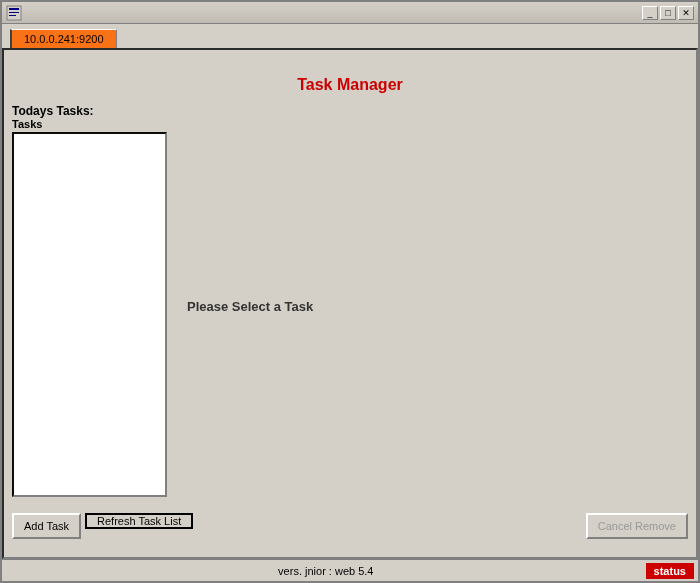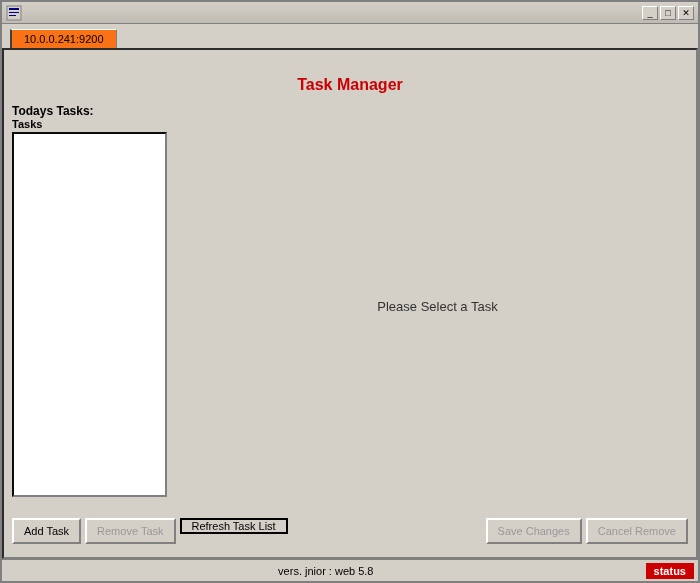--- a/index.html
+++ b/index.html
@@ -134,32 +134,32 @@
       background: #ffffff;
       border: 2px inset #808080;
       border-top-color: #606060;
       border-left-color: #606060;
     }
 
     .right-panel {
       flex: 1;
       display: flex;
       align-items: center;
-      justify-content: center;
+      justify-content: flex-start;
+      font-weight: bold;
     }
 
     .select-task-msg {
       font-size: 13px;
       color: #333333;
     }
 
     .bottom-buttons {
       height: 40px;
       display: flex;
-      align-items: center;
       justify-content: space-between;
       padding: 4px 0 0 0;
       flex-shrink: 0;
     }
 
     .btn-group-left {
       display: flex;
       gap: 4px;
     }
 
@@ -267,37 +267,31 @@
         <span class="select-task-msg">Please Select a Task</span>
       </div>
 
     </div>
 
     <div class="bottom-buttons">
       <div class="btn-group-left">
         <button class="btn">
           <span>Add Task</span>
         </button>
-        <button class="btn btn-disabled">
-          <span>Remove Task</span>
-        </button>
         <button class="btn btn-highlighted">
           <span>Refresh Task List</span>
         </button>
       </div>
       <div class="btn-group-right">
         <button class="btn btn-disabled">
-          <span>Save Changes</span>
-        </button>
-        <button class="btn btn-disabled">
           <span>Cancel Remove</span>
         </button>
       </div>
     </div>
 
   </div>
 
   <div class="status-bar">
-    <span class="status-text">vers. jnior : web 5.8</span>
+    <span class="status-text">vers. jnior : web 5.4</span>
     <span class="status-badge">status</span>
   </div>
 
 </div>
 
 </body></html>

